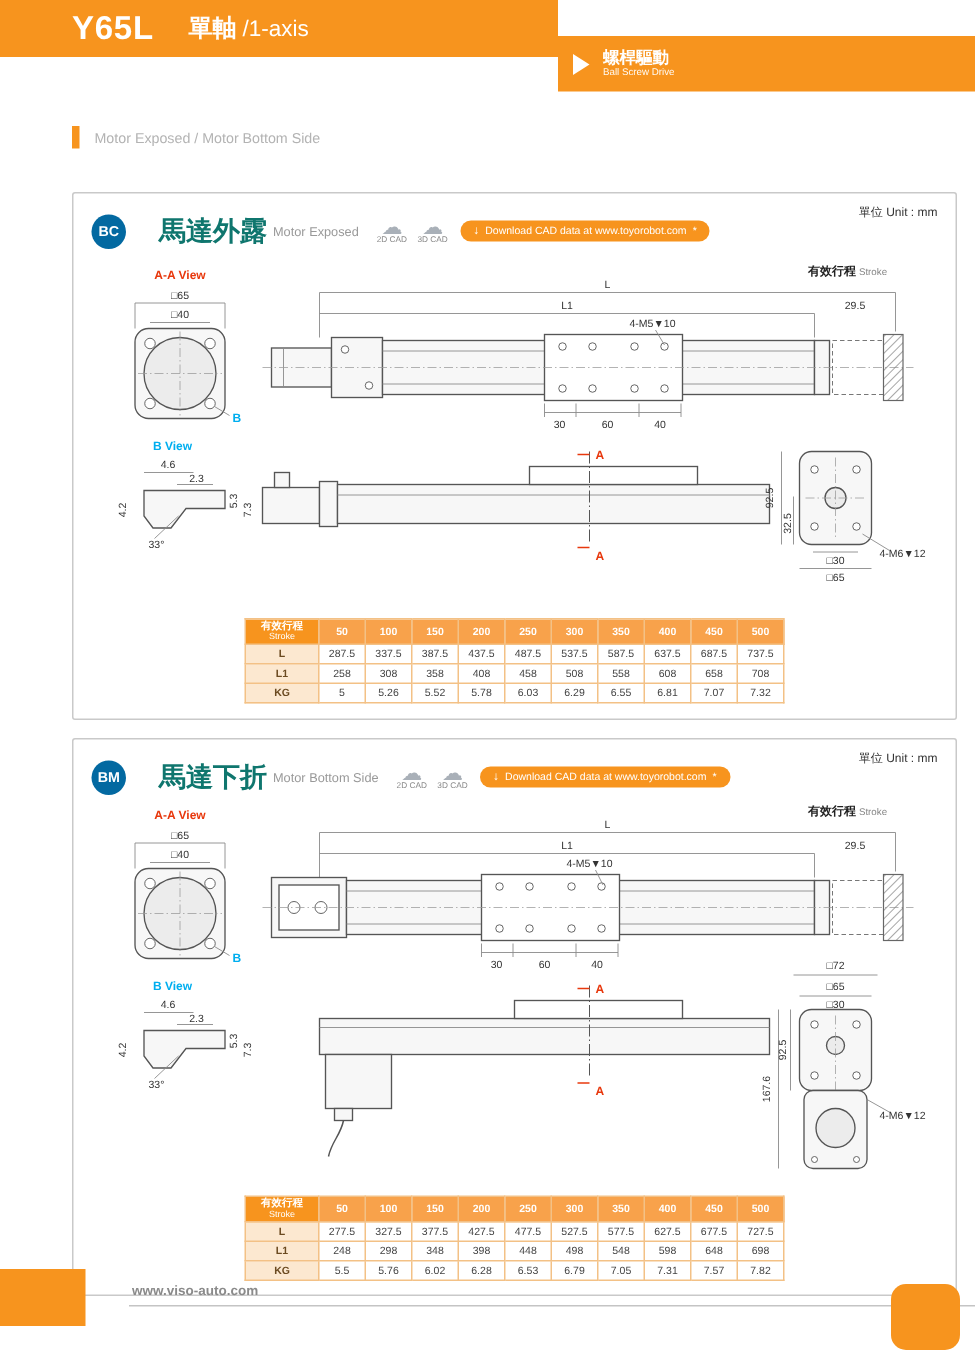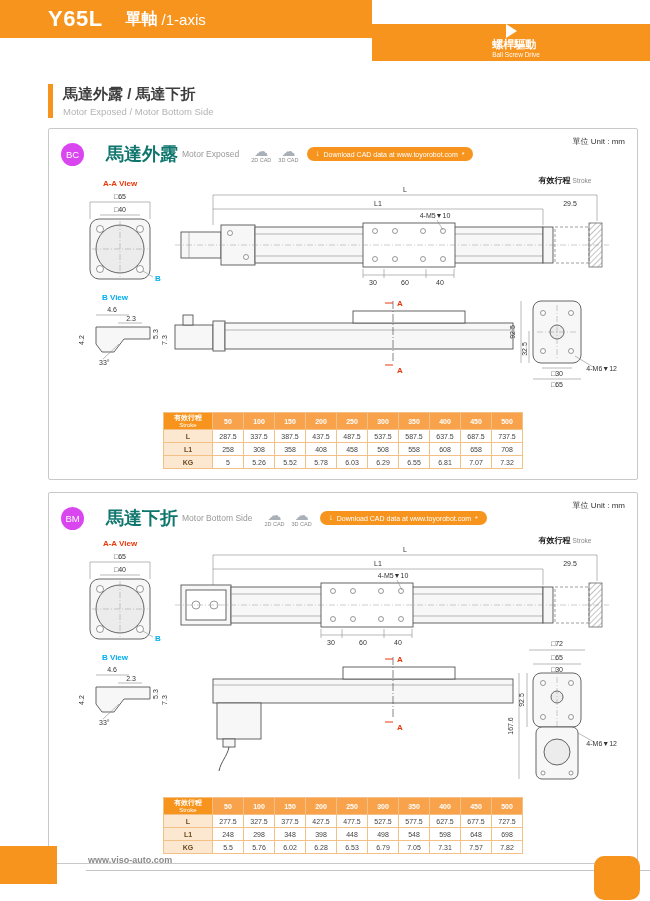--- a/index.html
+++ b/index.html
@@ -5,37 +5,37 @@
   html,body{margin:0;padding:0;}
   body{width:650px;height:901px;position:relative;background:#ffffff;overflow:hidden;
        font-family:"Liberation Sans","DejaVu Sans",sans-serif;}
   .abs{position:absolute;}
 
   
   .hdr-left{left:0;top:18;width:372px;height:38px;background:#F7941E;display:flex;align-items:center;padding-left:48px;box-sizing:border-box;color:#fff;}
   .hdr-left .model{font-size:22px;font-weight:bold;letter-spacing:.5px;}
   .hdr-left .cn{font-size:16px;font-weight:bold;margin-left:23px;}
   .hdr-left .axis{font-size:15px;margin-left:4px;font-weight:400;}
-  .hdr-right{left:372px;top:24px;width:278px;height:37px;background:#F7941E;display:flex;align-items:center;padding-left:10px;box-sizing:border-box;color:#fff;flex-direction:column;}
+  .hdr-right{left:372px;top:24px;width:278px;height:37px;background:#F7941E;display:flex;align-items:center;padding-left:10px;box-sizing:border-box;color:#fff;}
   .play{width:0;height:0;border-left:11px solid #fff;border-top:7px solid transparent;border-bottom:7px solid transparent;margin-right:9px;}
   .drive-cn{font-size:11px;font-weight:bold;line-height:1.15;}
   .drive-en{font-size:6.5px;opacity:.95;}
 
   
   .sect{left:48px;top:84px;border-left:5px solid #F7941E;padding:1px 0 1px 10px;}
   .sect .cn{font-size:15px;font-weight:bold;color:#3d3d3d;}
   .sect .en{font-size:9.5px;color:#b3b3b3;margin-top:2px;}
 
   
   .panel{border:1px solid #c9c9c9;border-radius:2px;background:#fff;box-sizing:border-box;}
   .panel1{left:48px;top:128px;width:590px;height:352px;}
   .panel2{left:48px;top:492px;width:590px;height:372px;}
   .unit{position:absolute;top:7px;right:12px;font-size:8px;color:#333;}
   .phead{position:absolute;top:12px;left:12px;height:26px;display:flex;align-items:center;}
-  .badge{width:23px;height:23px;border-radius:50%;background:#d946ef;color:#fff;font-size:9.5px;font-weight:normal;display:flex;align-items:center;justify-content:center;flex:0 0 auto;}
+  .badge{width:23px;height:23px;border-radius:50%;background:#0369a1;color:#fff;font-size:9.5px;font-weight:bold;display:flex;align-items:center;justify-content:center;flex:0 0 auto;}
   .pname{font-size:18px;font-weight:bold;color:#0f766e;margin-left:22px;}
   .pname-en{font-size:8.5px;color:#999;margin-left:4px;}
   .cads{display:flex;gap:7px;margin-left:12px;}
   .cad{text-align:center;}
   .cad .cloud{font-size:14px;color:#a9b0b8;line-height:11px;}
   .cad .cl-label{font-size:5.5px;color:#888;}
   .pill{margin-left:8px;background:#F7941E;color:#fff;font-size:7px;padding:3px 9px;border-radius:9px;display:flex;align-items:center;gap:4px;border:none;cursor:pointer;}
   .pill .dl-icon{font-size:8px;line-height:8px;}
   .pill .star{font-size:7px;}
   svg.draw{position:absolute;left:14px;}
@@ -89,21 +89,20 @@
 </div>
 <div class="abs hdr-right">
   <span class="play"></span>
   <span>
     <div class="drive-cn">螺桿驅動</div>
     <div class="drive-en">Ball Screw Drive</div>
   </span>
 </div>
 
 <div class="abs sect">
-  <div class="cn">馬達外露 / 馬達下折</div>
   <div class="en">Motor Exposed / Motor Bottom Side</div>
 </div>
 
 <div class="abs panel panel1">
   <div class="unit">單位 Unit : mm</div>
   <div class="phead">
     <div class="badge">BC</div>
     <div class="pname">馬達外露</div>
     <div class="pname-en">Motor Exposed</div>
     <div class="cads">

